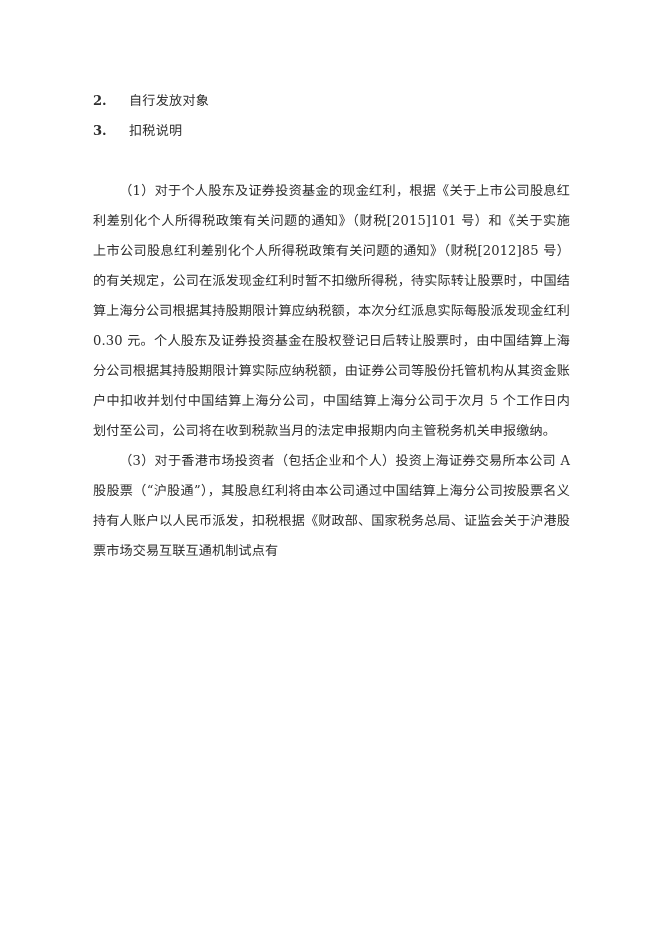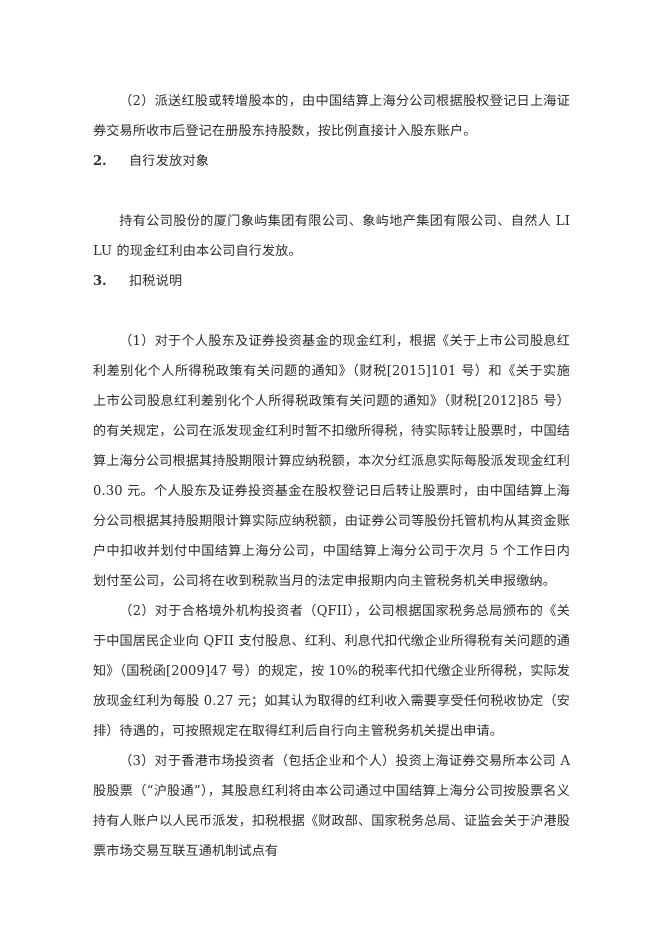--- a/index.html
+++ b/index.html
@@ -79,35 +79,32 @@
     pointer-events: none;
     background: rgba(255,255,255,0.02);
   }
 </style>
 </head>
 <body>
 
 <div class="page">
   <div class="content">
 
-    <p class="para indent gap-none">（2）派送红股或转增股本的，由中国结算上海分公司根据股权登记日上海证券交易所收市后登记在册股东持股数，按比例直接计入股东账户。</p>
 
     <div class="heading gap-large">
       <span class="num">2.</span>
       <span class="htext">自行发放对象</span>
     </div>
 
-    <p class="para indent gap-large">持有公司股份的厦门象屿集团有限公司、象屿地产集团有限公司、自然人 LI  LU 的现金红利由本公司自行发放。</p>
 
     <div class="heading gap-large">
       <span class="num">3.</span>
       <span class="htext">扣税说明</span>
     </div>
 
     <p class="para indent gap-large">（1）对于个人股东及证券投资基金的现金红利，根据《关于上市公司股息红利差别化个人所得税政策有关问题的通知》（财税[2015]101 号）和《关于实施上市公司股息红利差别化个人所得税政策有关问题的通知》（财税[2012]85 号）的有关规定，公司在派发现金红利时暂不扣缴所得税，待实际转让股票时，中国结算上海分公司根据其持股期限计算应纳税额，本次分红派息实际每股派发现金红利 0.30 元。个人股东及证券投资基金在股权登记日后转让股票时，由中国结算上海分公司根据其持股期限计算实际应纳税额，由证券公司等股份托管机构从其资金账户中扣收并划付中国结算上海分公司，中国结算上海分公司于次月 5 个工作日内划付至公司，公司将在收到税款当月的法定申报期内向主管税务机关申报缴纳。</p>
 
 
-    <p class="para indent gap-none">（2）对于合格境外机构投资者（QFII），公司根据国家税务总局颁布的《关于中国居民企业向 QFII 支付股息、红利、利息代扣代缴企业所得税有关问题的通知》（国税函[2009]47 号）的规定，按 10%的税率代扣代缴企业所得税，实际发放现金红利为每股 0.27 元；如其认为取得的红利收入需要享受任何税收协定（安排）待遇的，可按照规定在取得红利后自行向主管税务机关提出申请。</p>
 
     <p class="para indent gap-none">（3）对于香港市场投资者（包括企业和个人）投资上海证券交易所本公司 A 股股票（“沪股通”），其股息红利将由本公司通过中国结算上海分公司按股票名义持有人账户以人民币派发，扣税根据《财政部、国家税务总局、证监会关于沪港股票市场交易互联互通机制试点有</p>
 
   </div>
 </div>
 
 </body></html>

